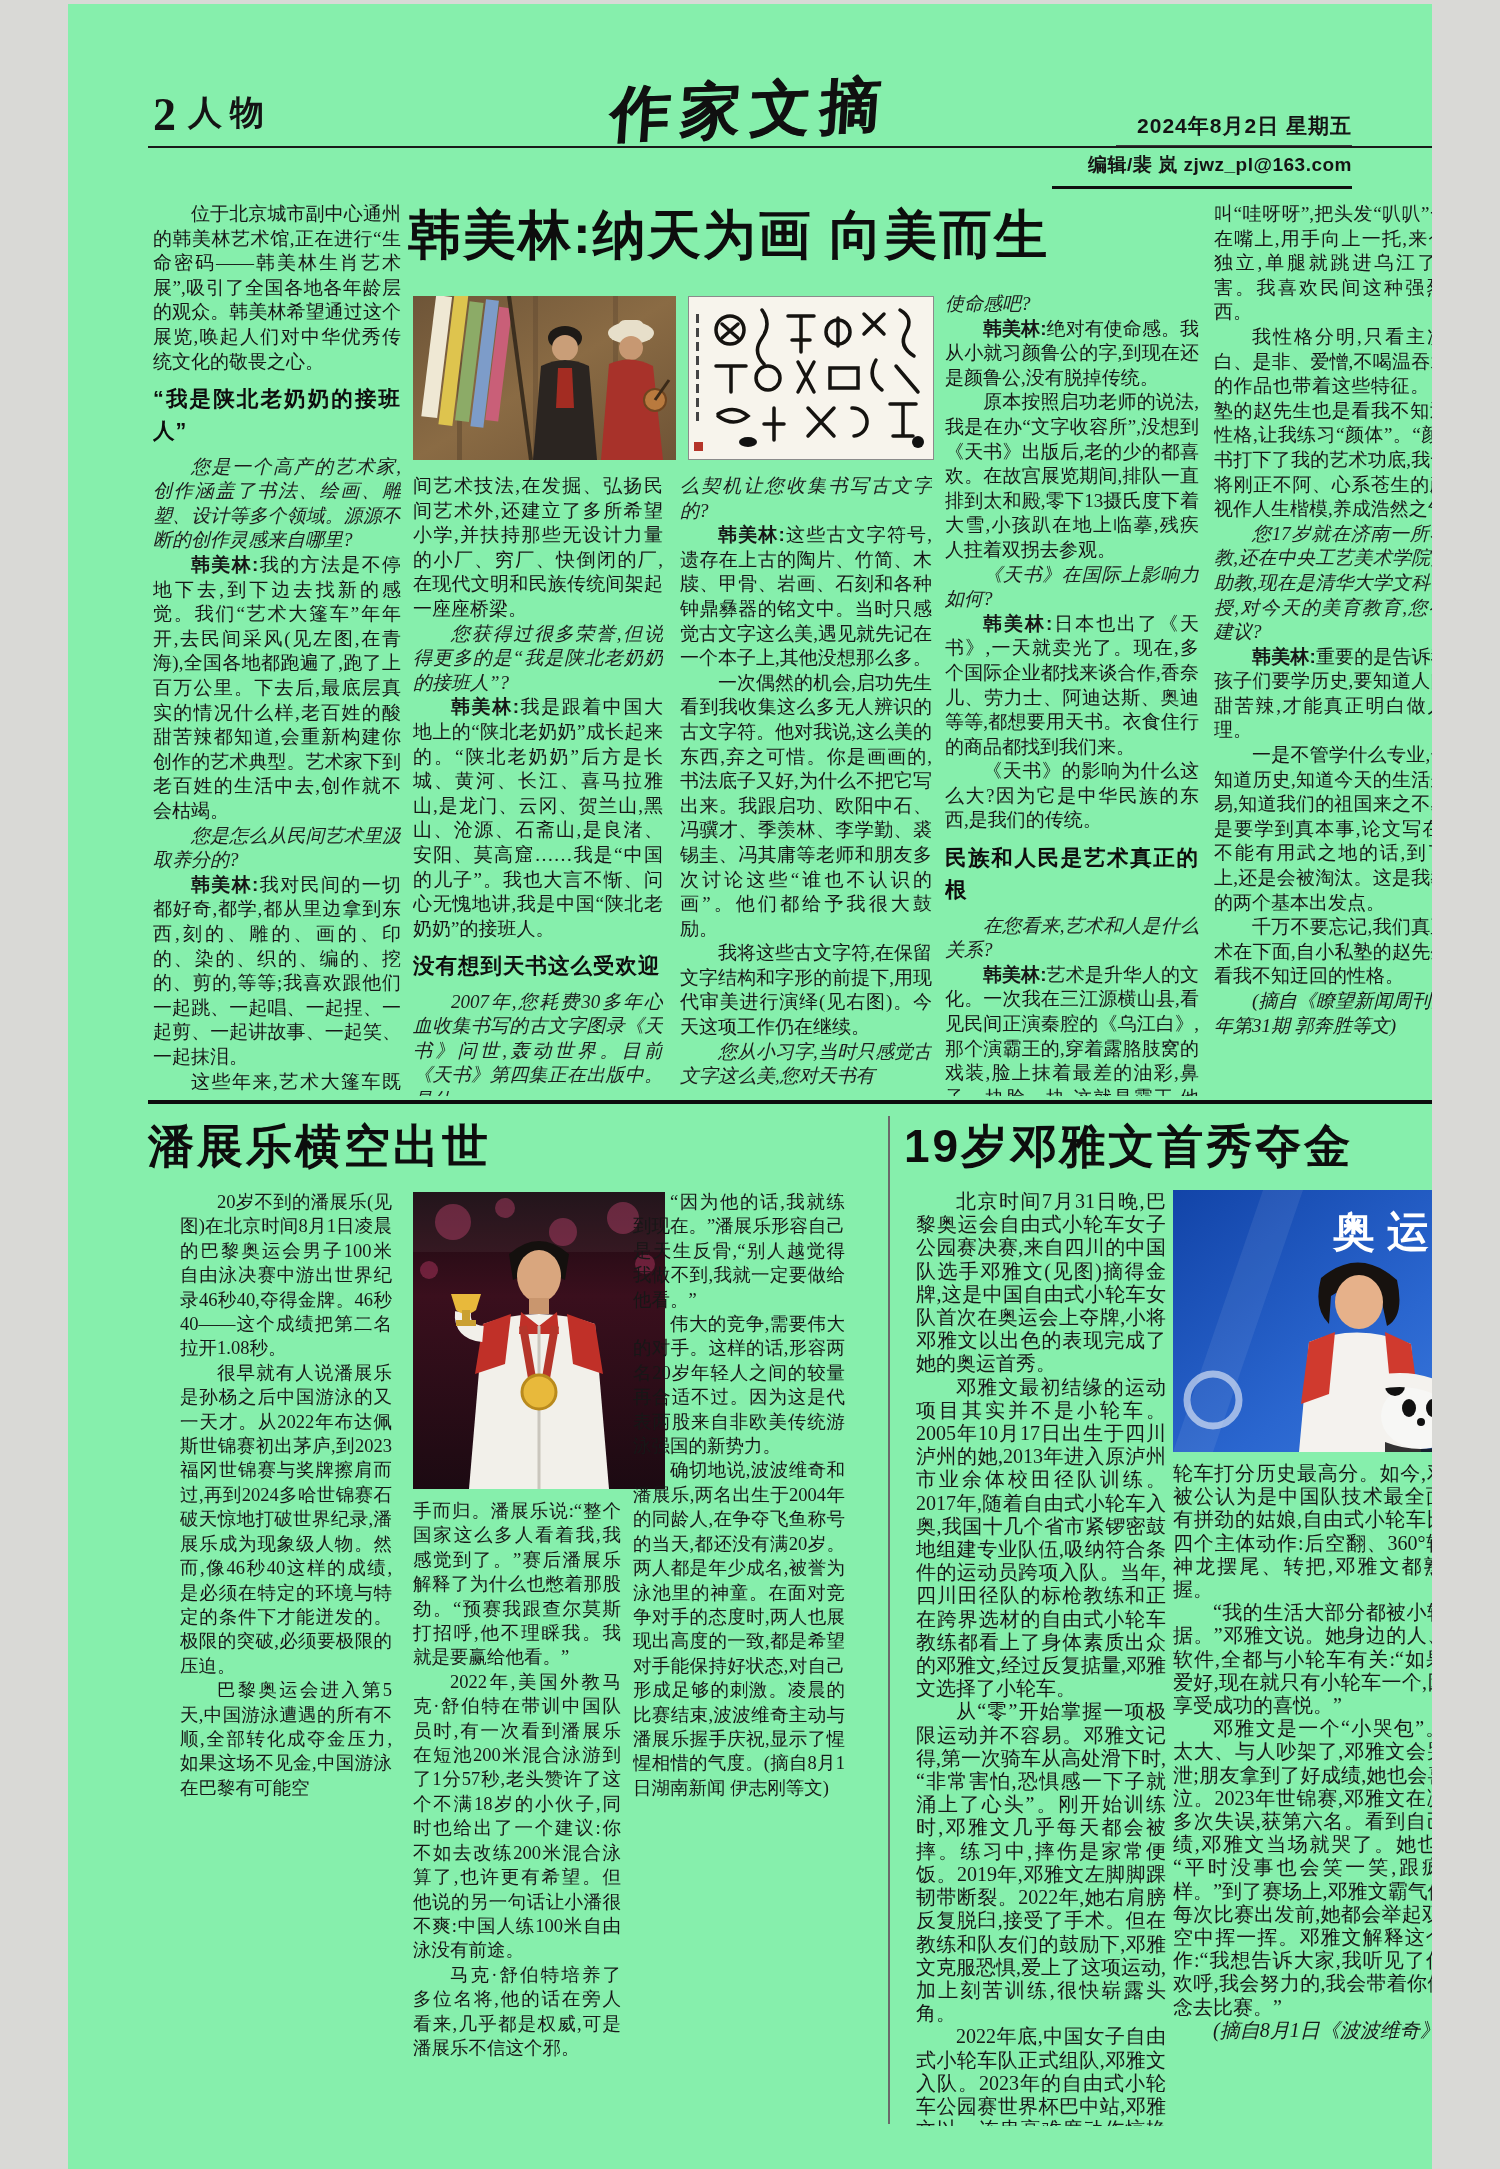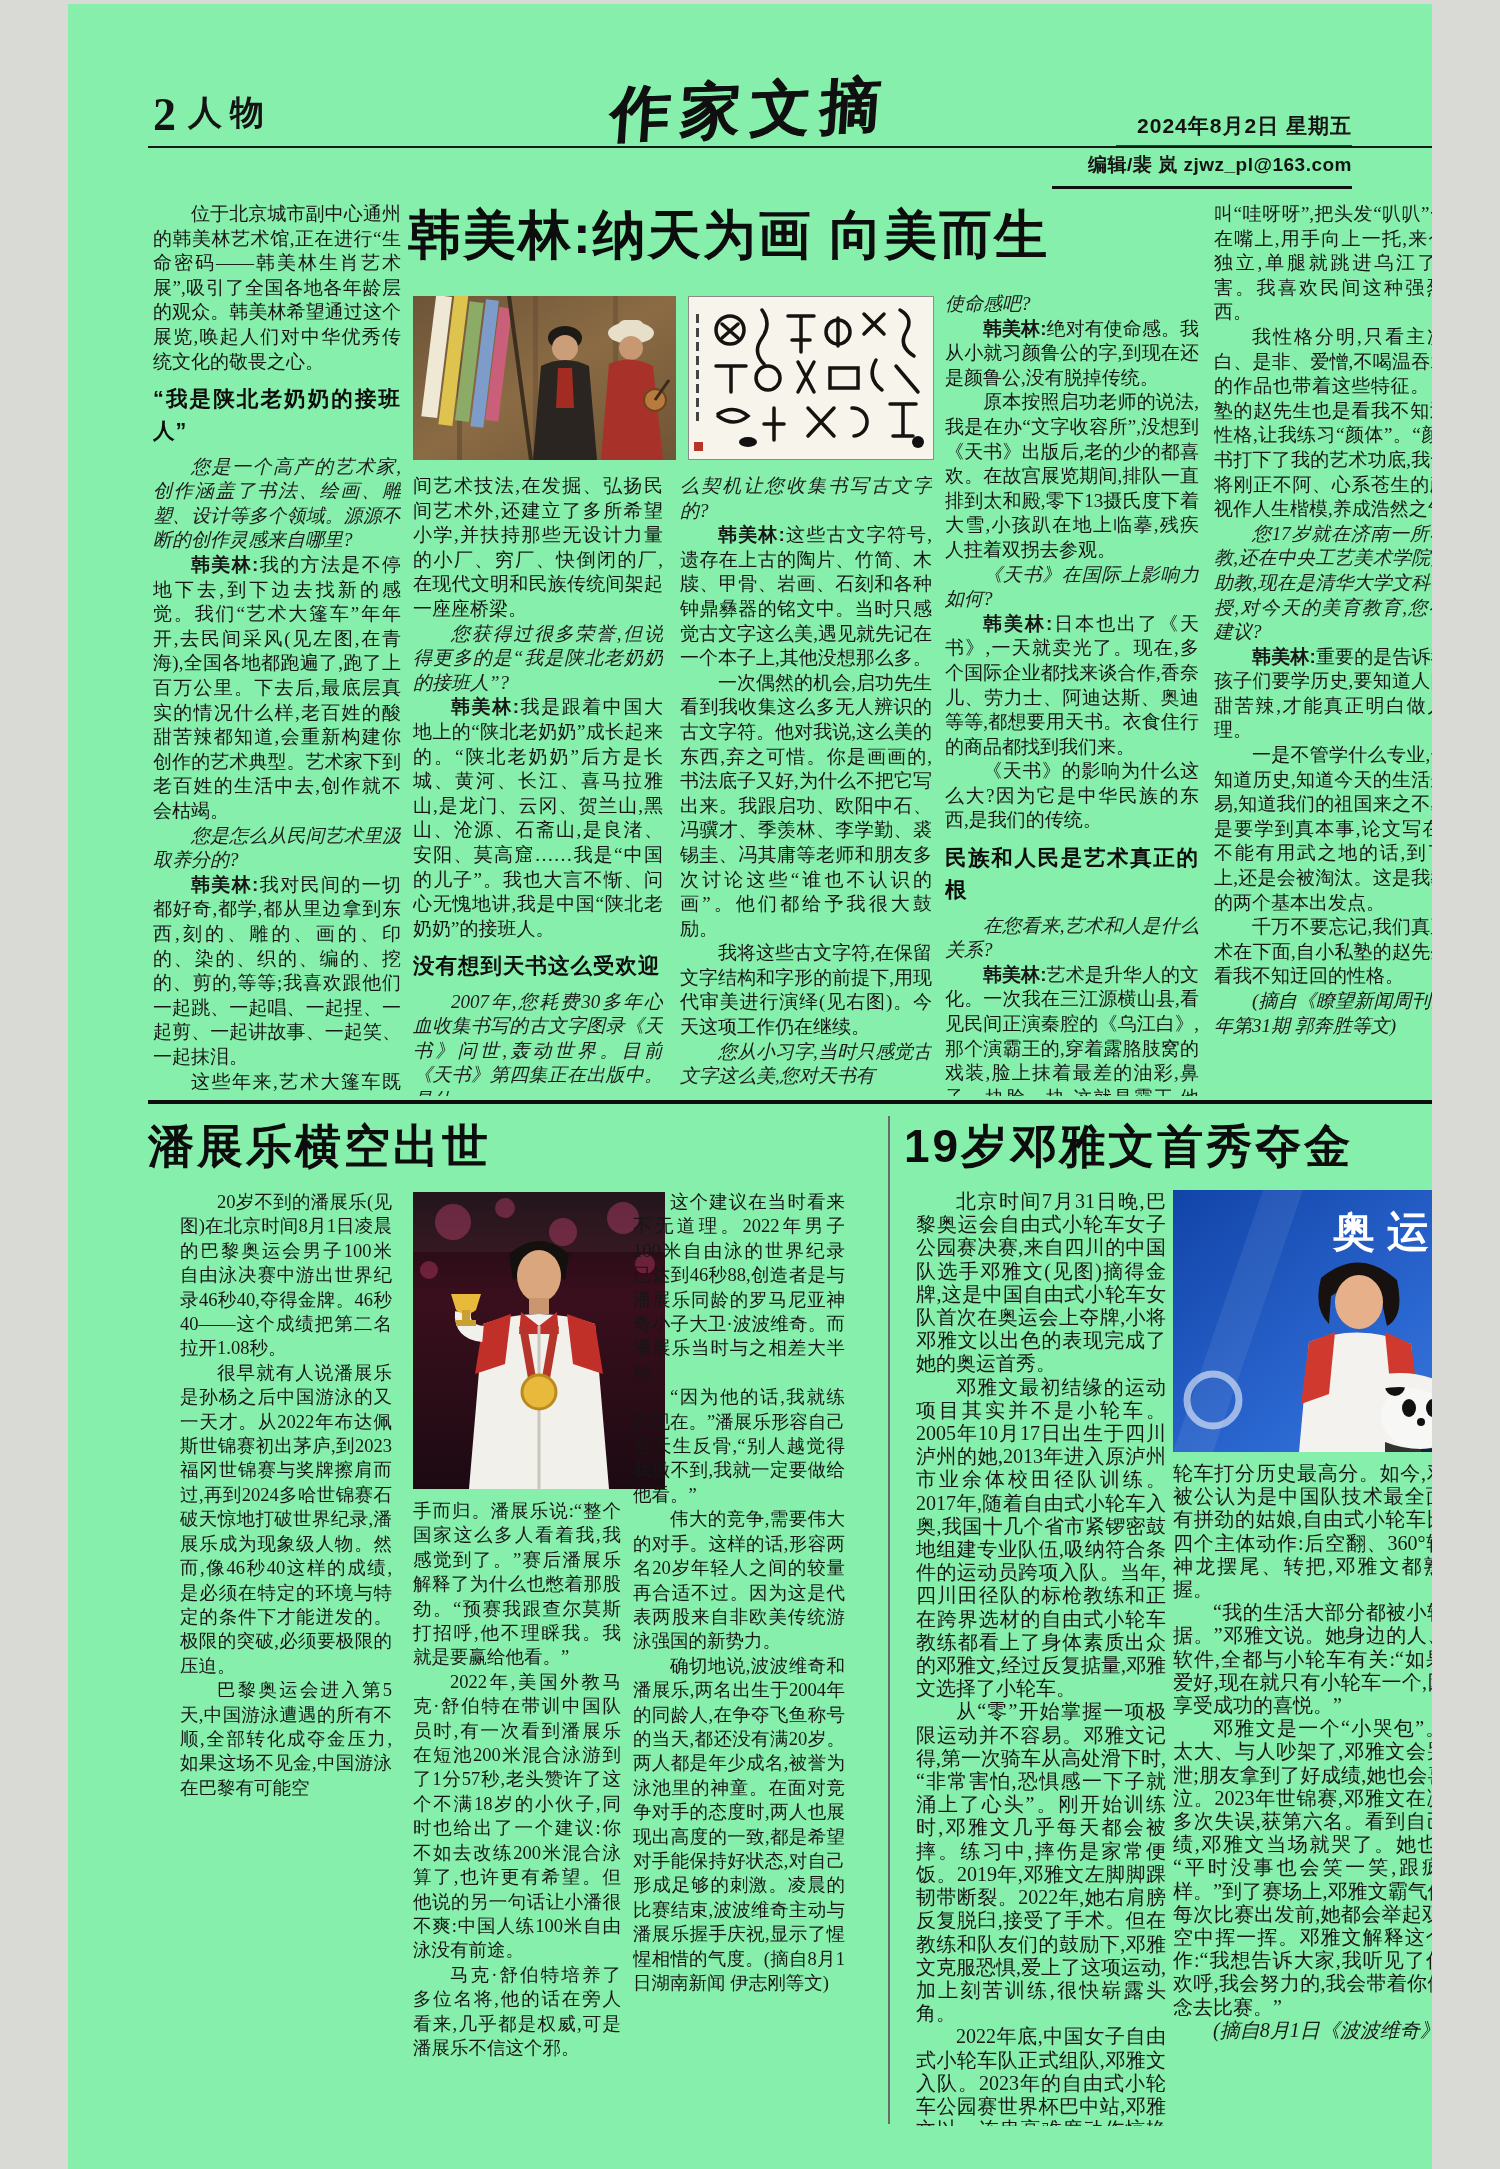--- a/index.html
+++ b/index.html
@@ -245,21 +245,20 @@
       <p class="p">20岁不到的潘展乐(见图)在北京时间8月1日凌晨的巴黎奥运会男子100米自由泳决赛中游出世界纪录46秒40,夺得金牌。46秒40——这个成绩把第二名拉开1.08秒。</p>
       <p class="p">很早就有人说潘展乐是孙杨之后中国游泳的又一天才。从2022年布达佩斯世锦赛初出茅庐,到2023福冈世锦赛与奖牌擦肩而过,再到2024多哈世锦赛石破天惊地打破世界纪录,潘展乐成为现象级人物。然而,像46秒40这样的成绩,是必须在特定的环境与特定的条件下才能迸发的。极限的突破,必须要极限的压迫。</p>
       <p class="p">巴黎奥运会进入第5天,中国游泳遭遇的所有不顺,全部转化成夺金压力,如果这场不见金,中国游泳在巴黎有可能空</p>
     </div>
   <div class="col artL pz2">
       <p class="p cont">手而归。潘展乐说:“整个国家这么多人看着我,我感觉到了。”赛后潘展乐解释了为什么也憋着那股劲。“预赛我跟查尔莫斯打招呼,他不理睬我。我就是要赢给他看。”</p>
       <p class="p">2022年,美国外教马克·舒伯特在带训中国队员时,有一次看到潘展乐在短池200米混合泳游到了1分57秒,老头赞许了这个不满18岁的小伙子,同时也给出了一个建议:你不如去改练200米混合泳算了,也许更有希望。但他说的另一句话让小潘很不爽:中国人练100米自由泳没有前途。</p>
       <p class="p">马克·舒伯特培养了多位名将,他的话在旁人看来,几乎都是权威,可是潘展乐不信这个邪。</p>
     </div>
   <div class="col artL pz3">
-      <p class="p">这个建议在当时看来不无道理。2022年男子100米自由泳的世界纪录已达到46秒88,创造者是与潘展乐同龄的罗马尼亚神奇小子大卫·波波维奇。而潘展乐当时与之相差大半秒。</p>
       <p class="p">“因为他的话,我就练到现在。”潘展乐形容自己是天生反骨,“别人越觉得我做不到,我就一定要做给他看。”</p>
       <p class="p">伟大的竞争,需要伟大的对手。这样的话,形容两名20岁年轻人之间的较量再合适不过。因为这是代表两股来自非欧美传统游泳强国的新势力。</p>
       <p class="p">确切地说,波波维奇和潘展乐,两名出生于2004年的同龄人,在争夺飞鱼称号的当天,都还没有满20岁。两人都是年少成名,被誉为泳池里的神童。在面对竞争对手的态度时,两人也展现出高度的一致,都是希望对手能保持好状态,对自己形成足够的刺激。凌晨的比赛结束,波波维奇主动与潘展乐握手庆祝,显示了惺惺相惜的气度。(摘自8月1日湖南新闻 伊志刚等文)</p>
     </div>
 
   <h2 class="sub-title title-deng">19岁邓雅文首秀夺金</h2>
 
   <svg class="ph ph-deng" viewBox="0 0 315 262" aria-hidden="true">
     <defs>
       <linearGradient id="gd" x1="0" y1="0" x2="1" y2="1">

